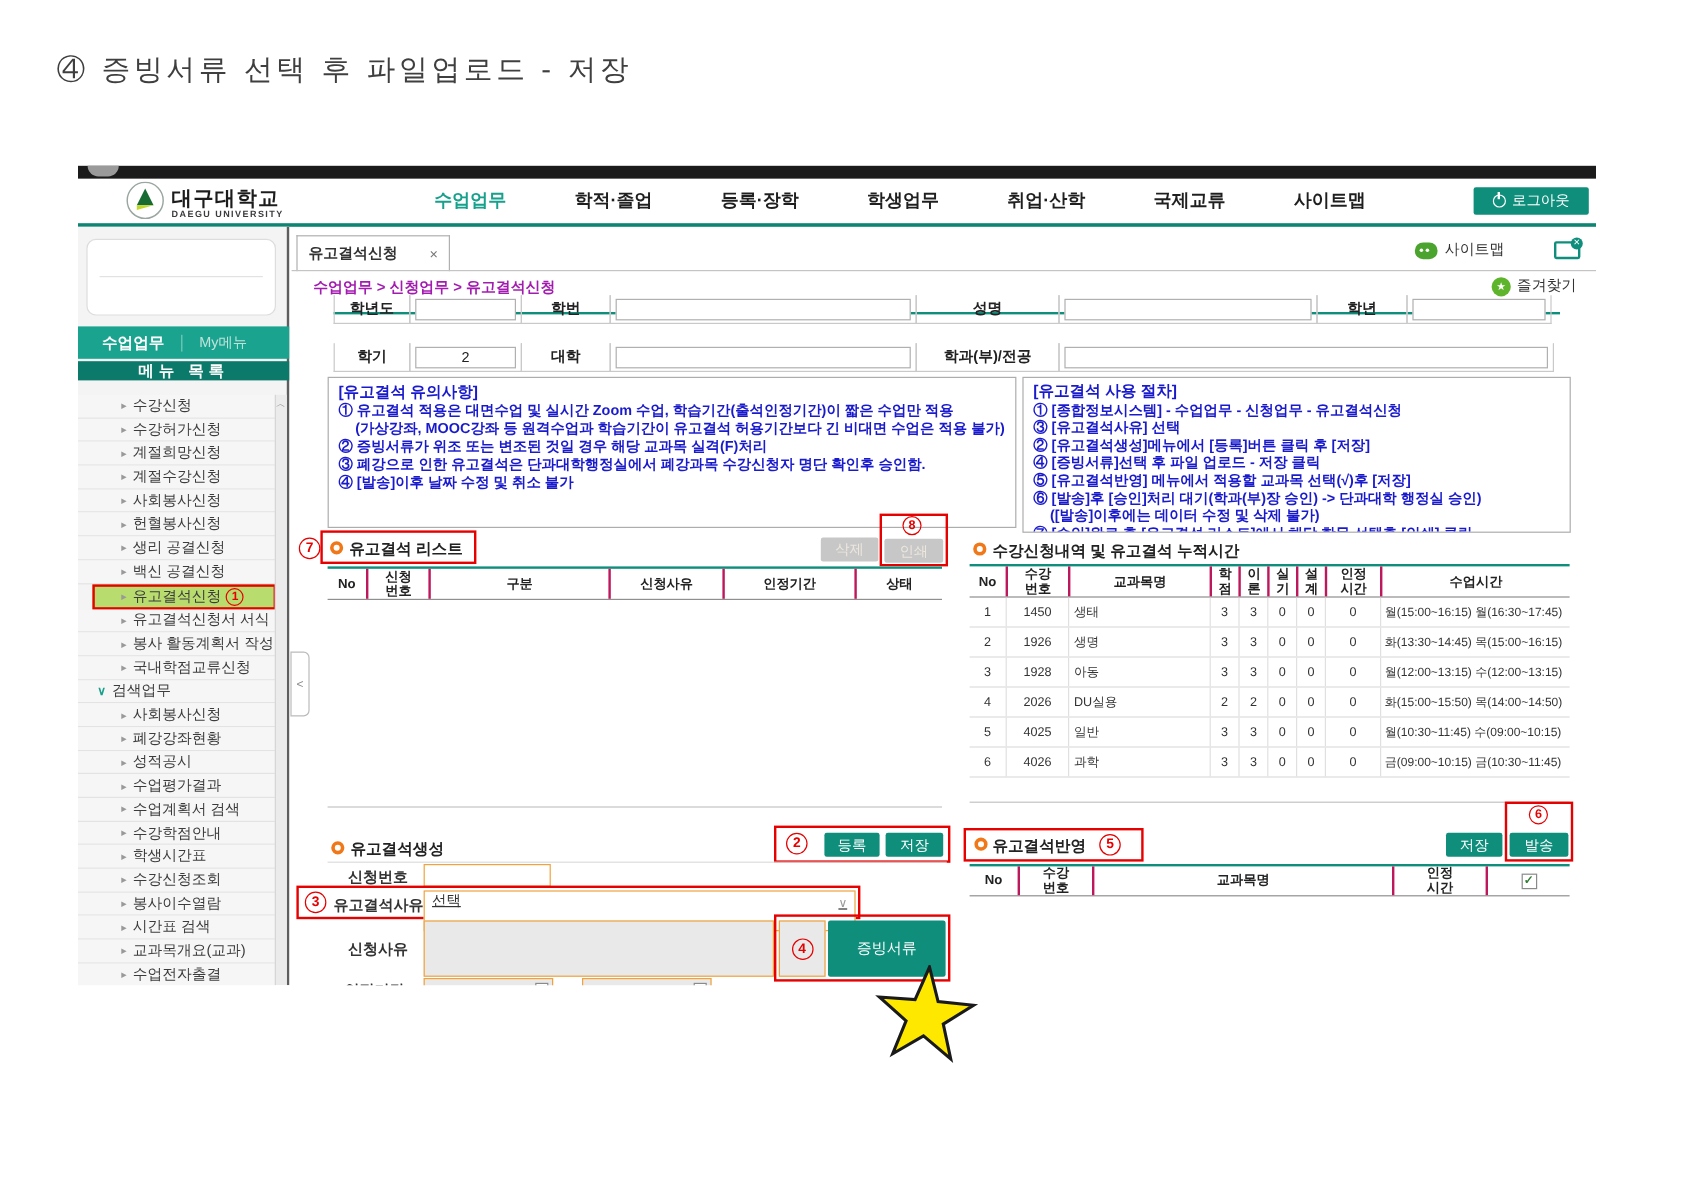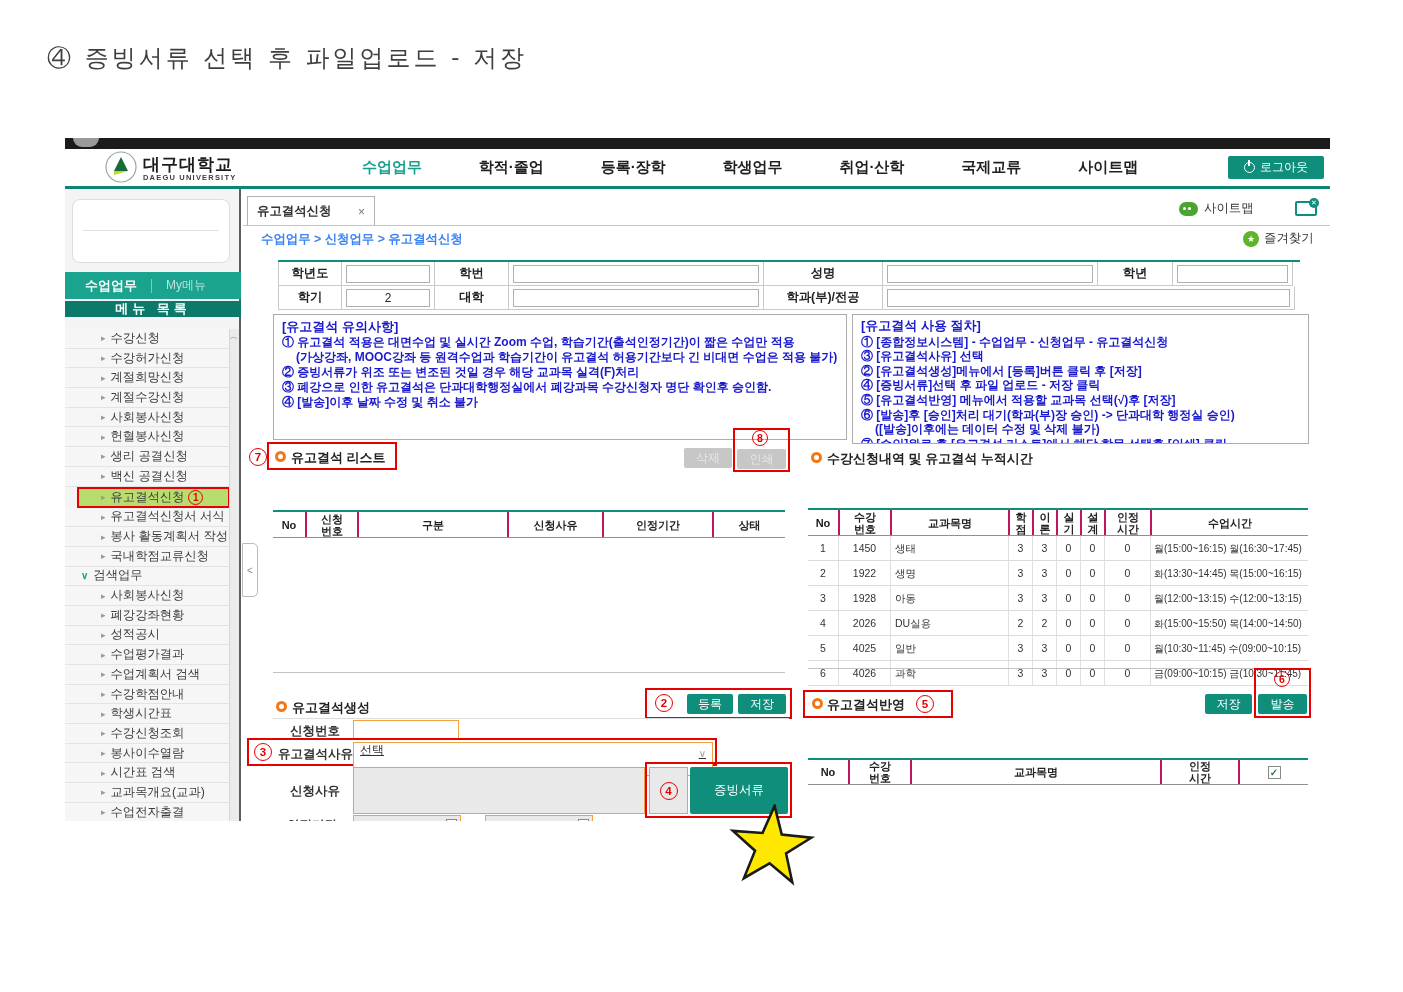--- a/index.html
+++ b/index.html
@@ -59,21 +59,21 @@
   .tab-x { color:#777; font-size:12px; margin-left:auto; cursor:pointer; }
   .strip-line { position:absolute; left:178px; top:87px; width:1087px; height:1px; background:#c4c4c4; }
   .sitemap-wrap { position:absolute; left:1114px; top:62px; display:flex; align-items:center; gap:6px; cursor:pointer; }
   .sitemap-ic { width:19px; height:14px; background:#4aa42d; border-radius:7px; position:relative; }
   .sitemap-ic:after { content:""; position:absolute; left:4px; top:5px; width:3px; height:3px; background:#fff; border-radius:50%;
     box-shadow:5px 0 0 #fff; }
   .smalltext { font-size:12.4px; color:#333; }
   .winicon { position:absolute; left:1230px; top:63px; width:22px; height:15px; border:2px solid #0f8e7c; border-radius:2px; background:#fff; cursor:pointer; }
   .winicon:after { content:"✕"; position:absolute; right:-4px; top:-5px; background:#0f8e7c; color:#fff; font-size:7px;
     width:10px; height:10px; border-radius:50%; text-align:center; line-height:10px; }
-  .crumb { position:absolute; left:196px; top:93px; font-size:12.4px; font-weight:bold; color:#3b82f6; }
+  .crumb { position:absolute; left:196px; top:93px; font-size:12.4px; font-weight:bold; color:#a21caf; }
   .fav-wrap { position:absolute; left:1178px; top:92px; display:flex; align-items:center; gap:5px; cursor:pointer; }
   .fav-ic { width:16px; height:16px; background:#5eb52c; border-radius:50%; color:#fff; font-size:9px; text-align:center; line-height:16px; }
 
   
   .form-teal { position:absolute; left:213px; top:122px; width:1022px; height:2px; background:#0f8e7c; }
   .frow { position:absolute; left:213px; width:1022px; height:24px; display:flex; }
   .fcell { border:1px solid #c9c9c9; border-top:none; margin-left:-1px; display:flex; align-items:center; justify-content:center; }
   .fcell:first-child { margin-left:0; }
   .flabel { font-size:12.3px; font-weight:600; color:#222; }
   .fcell input { width:calc(100% - 8px); height:18px; border:1px solid #b0b0b0; font-size:12px; padding:0 4px; color:#222; text-align:center; }
@@ -89,21 +89,21 @@
   .sec-title { font-size:13px; font-weight:bold; color:#222; }
   .badge { width:18px; height:18px; border:1.7px solid #e60000; border-radius:50%; color:#e60000;
     font-size:11.5px; font-weight:bold; display:flex; align-items:center; justify-content:center; background:rgba(255,255,255,.0); }
   .redbox { border:2.5px solid #e60000; pointer-events:none; }
   .btn-teal { background:#0f8e7c; color:#fff; font-size:12px; display:flex; align-items:center; justify-content:center;
     border-radius:2px; cursor:pointer; }
   .btn-grey { background:#c7c7c7; color:#ece6de; font-size:12px; display:flex; align-items:center; justify-content:center;
     border-radius:2px; cursor:default; }
 
   
-  .thead { display:flex; border-bottom:1px solid #8f8f8f; border-top:2px solid #0f8e7c; background:#fff;margin-top:38px; }
+  .thead { display:flex; border-bottom:1px solid #8f8f8f; border-top:2px solid #0f8e7c; background:#fff; }
   .th { display:flex; align-items:center; justify-content:center; font-size:11px; font-weight:bold; color:#222;
     white-space:pre-line; text-align:center; line-height:12px; border-left:2px solid #be185d; }
   .th:first-child { border-left:none; }
   .trow { display:flex; border-bottom:1px solid #dcdcdc; }
   .td { display:flex; align-items:center; justify-content:center; font-size:10.5px; color:#333;
     border-left:1px solid #e0e0e0; line-height:11px; }
   .td:first-child { border-left:none; }
   .td.time { justify-content:flex-start; text-align:left; font-size:10px; padding:0 3px; word-break:break-all; }
   .hline { position:absolute; height:1px; background:#c3c3c3; }
 
@@ -293,21 +293,21 @@
     </div>
     <div class="winicon"></div>
 
     <div class="crumb">수업업무 &gt; 신청업무 &gt; 유고결석신청</div>
     <div class="fav-wrap">
       <span class="fav-ic">★</span>
       <span class="smalltext">즐겨찾기</span>
     </div>
 
     <div class="form-teal"></div>
-    <div class="frow" style="top:124px;">
+    <div class="frow" style="top:108px;">
       <div class="fcell" style="width:64px;">
           <span class="flabel">학년도</span>
         </div>
       <div class="fcell" style="width:94px;">
           <input value="" style="">
         </div>
       <div class="fcell" style="width:75px;">
           <span class="flabel">학번</span>
         </div>
       <div class="fcell" style="width:256px;">
@@ -416,21 +416,21 @@
         <div class="td" style="width:118px; justify-content:flex-start; padding-left:4px;">생태</div>
         <div class="td" style="width:24px;">3</div>
         <div class="td" style="width:24px;">3</div>
         <div class="td" style="width:24px;">0</div>
         <div class="td" style="width:24px;">0</div>
         <div class="td" style="width:46px;">0</div>
         <div class="td time" style="width:158px;">월(15:00~16:15) 월(16:30~17:45)</div>
       </div>
       <div class="trow" style="height:25px;">
         <div class="td" style="width:30px;">2</div>
-        <div class="td" style="width:52px;">1922</div>
+        <div class="td" style="width:52px;">1926</div>
         <div class="td" style="width:118px; justify-content:flex-start; padding-left:4px;">생명</div>
         <div class="td" style="width:24px;">3</div>
         <div class="td" style="width:24px;">3</div>
         <div class="td" style="width:24px;">0</div>
         <div class="td" style="width:24px;">0</div>
         <div class="td" style="width:46px;">0</div>
         <div class="td time" style="width:158px;">화(13:30~14:45) 목(15:00~16:15)</div>
       </div>
       <div class="trow" style="height:25px;">
         <div class="td" style="width:30px;">3</div>

